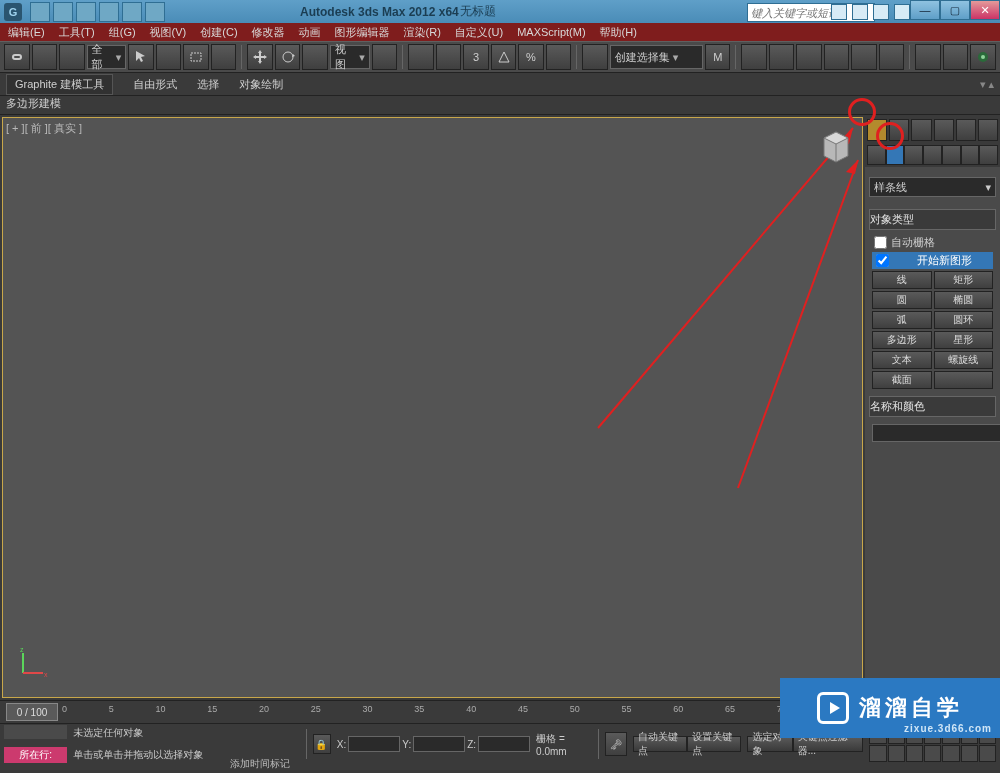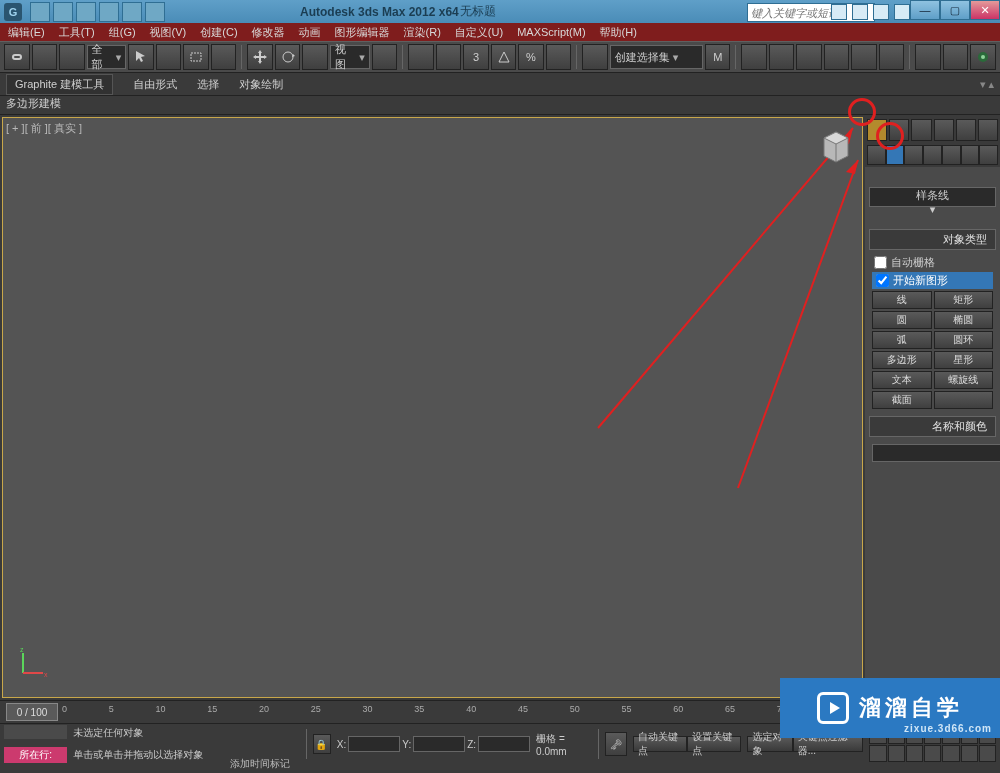--- a/index.html
+++ b/index.html
@@ -31,27 +31,27 @@
   .viewport{flex:1;position:relative;background:#545454;border:1px solid #c8a74a;margin:2px;}
   .vp-label{position:absolute;top:3px;left:3px;color:#b8b8b8;font-size:11px;}
   .vp-axis{position:absolute;left:14px;bottom:18px;width:32px;height:32px;}
   .cmdpanel{width:135px;background:#4a4a4a;display:flex;flex-direction:column;margin-top:2px;}
   .cp-tabs{display:flex;gap:2px;padding:2px;background:#3a3a3a;}
   .cp-tab{width:20px;height:20px;background:linear-gradient(#5a5a5a,#3f3f3f);border:1px solid #222;}
   .cp-tab.active{background:#b38a2d;}
   .cp-subtabs{display:flex;gap:0;padding:2px;background:#3a3a3a;}
   .cp-subtab{width:18px;height:18px;background:linear-gradient(#5a5a5a,#3f3f3f);border:1px solid #222;}
   .cp-subtab.active{background:#3477b6;}
-  .cp-dd{margin:20px 4px;height:18px;background:#2a2a2a;border:1px solid #666;color:#ccc;font-size:11px;display:flex;align-items:center;justify-content:space-between;padding:0 4px;flex-direction:column;}
+  .cp-dd{margin:10px 4px;height:18px;background:#2a2a2a;border:1px solid #666;color:#ccc;font-size:11px;display:flex;align-items:center;justify-content:space-between;padding:0 4px;}
   .rollout{margin:2px 4px;background:#4a4a4a;}
-  .roll-head{background:#3a3a3a;border:1px solid #666;color:#e2e2e2;font-size:11px;text-align:right;padding:2px 8px;}
+  .roll-head{background:#3a3a3a;border:1px solid #666;color:#e2e2e2;font-size:11px;text-align:left;padding:2px 0;}
   .roll-body{background:#4a4a4a;padding:3px;}
   .chk{display:flex;align-items:center;font-size:11px;color:#ccc;margin:2px 0;}
   .chk input{margin:0 4px 0 2px;}
-  .chk.highlight{background:#3477b6;color:#fff;padding:1px 2px;}
+  .chk.highlight{background:#3477b6;color:#fff;padding:1px 2px;gap:24px;}
   .btn-grid{display:grid;grid-template-columns:1fr 1fr;gap:2px;}
   .type-btn{height:16px;background:linear-gradient(#5a5a5a,#3f3f3f);border:1px solid #222;color:#ddd;font-size:10px;display:flex;align-items:center;justify-content:center;}
   .namecolor{display:flex;gap:2px;margin-top:4px;}
   .namecolor input{flex:1;height:16px;background:#2a2a2a;border:1px solid #666;color:#ccc;padding:0 2px;}
   .timeline{height:22px;background:#3a3a3a;display:flex;align-items:center;padding:0 6px;border-top:1px solid #222;}
   .time-handle{width:50px;height:16px;background:#5a5a5a;border:1px solid #888;color:#ddd;font-size:10px;display:flex;align-items:center;justify-content:center;}
   .ruler{flex:1;height:16px;background:#3a3a3a;position:relative;margin-left:4px;}
   .ruler-ticks{position:absolute;bottom:0;left:0;right:0;height:16px;display:flex;justify-content:space-between;font-size:9px;color:#aaa;}
   .ruler-ticks span{position:relative;}
   .statusbar{height:40px;background:#3a3a3a;border-top:1px solid #222;display:flex;align-items:center;padding:0 4px;gap:6px;font-size:10px;}

